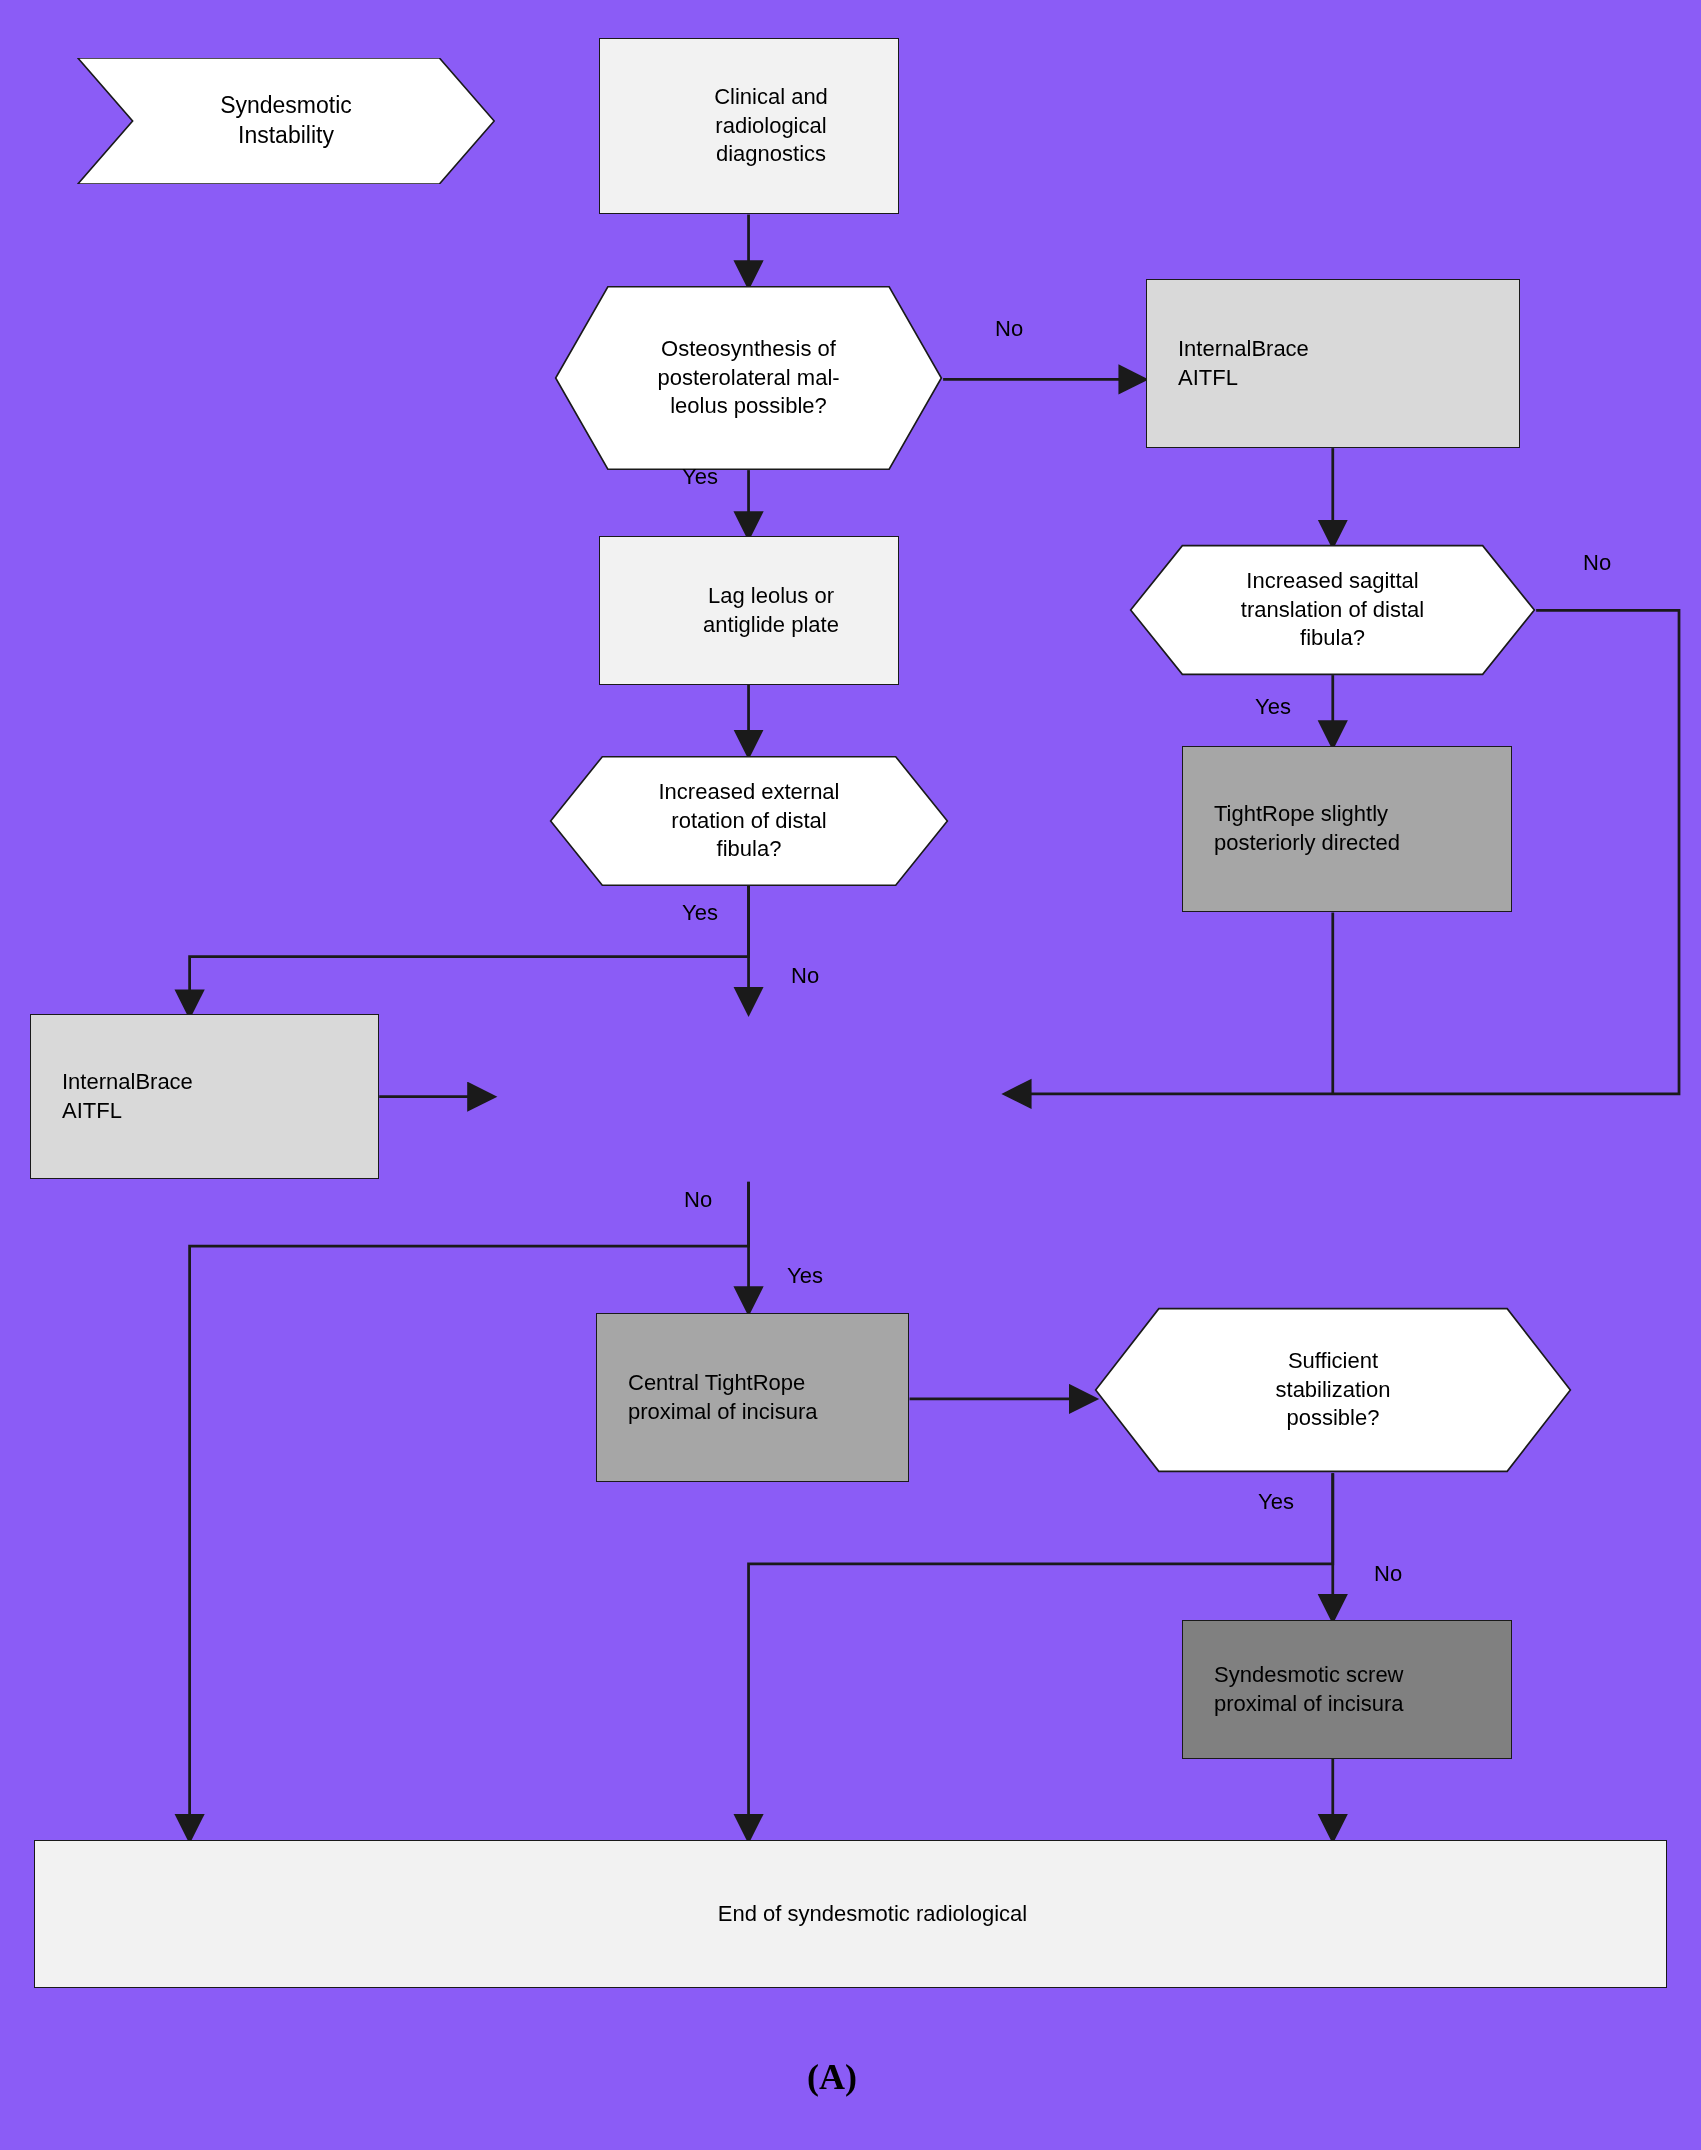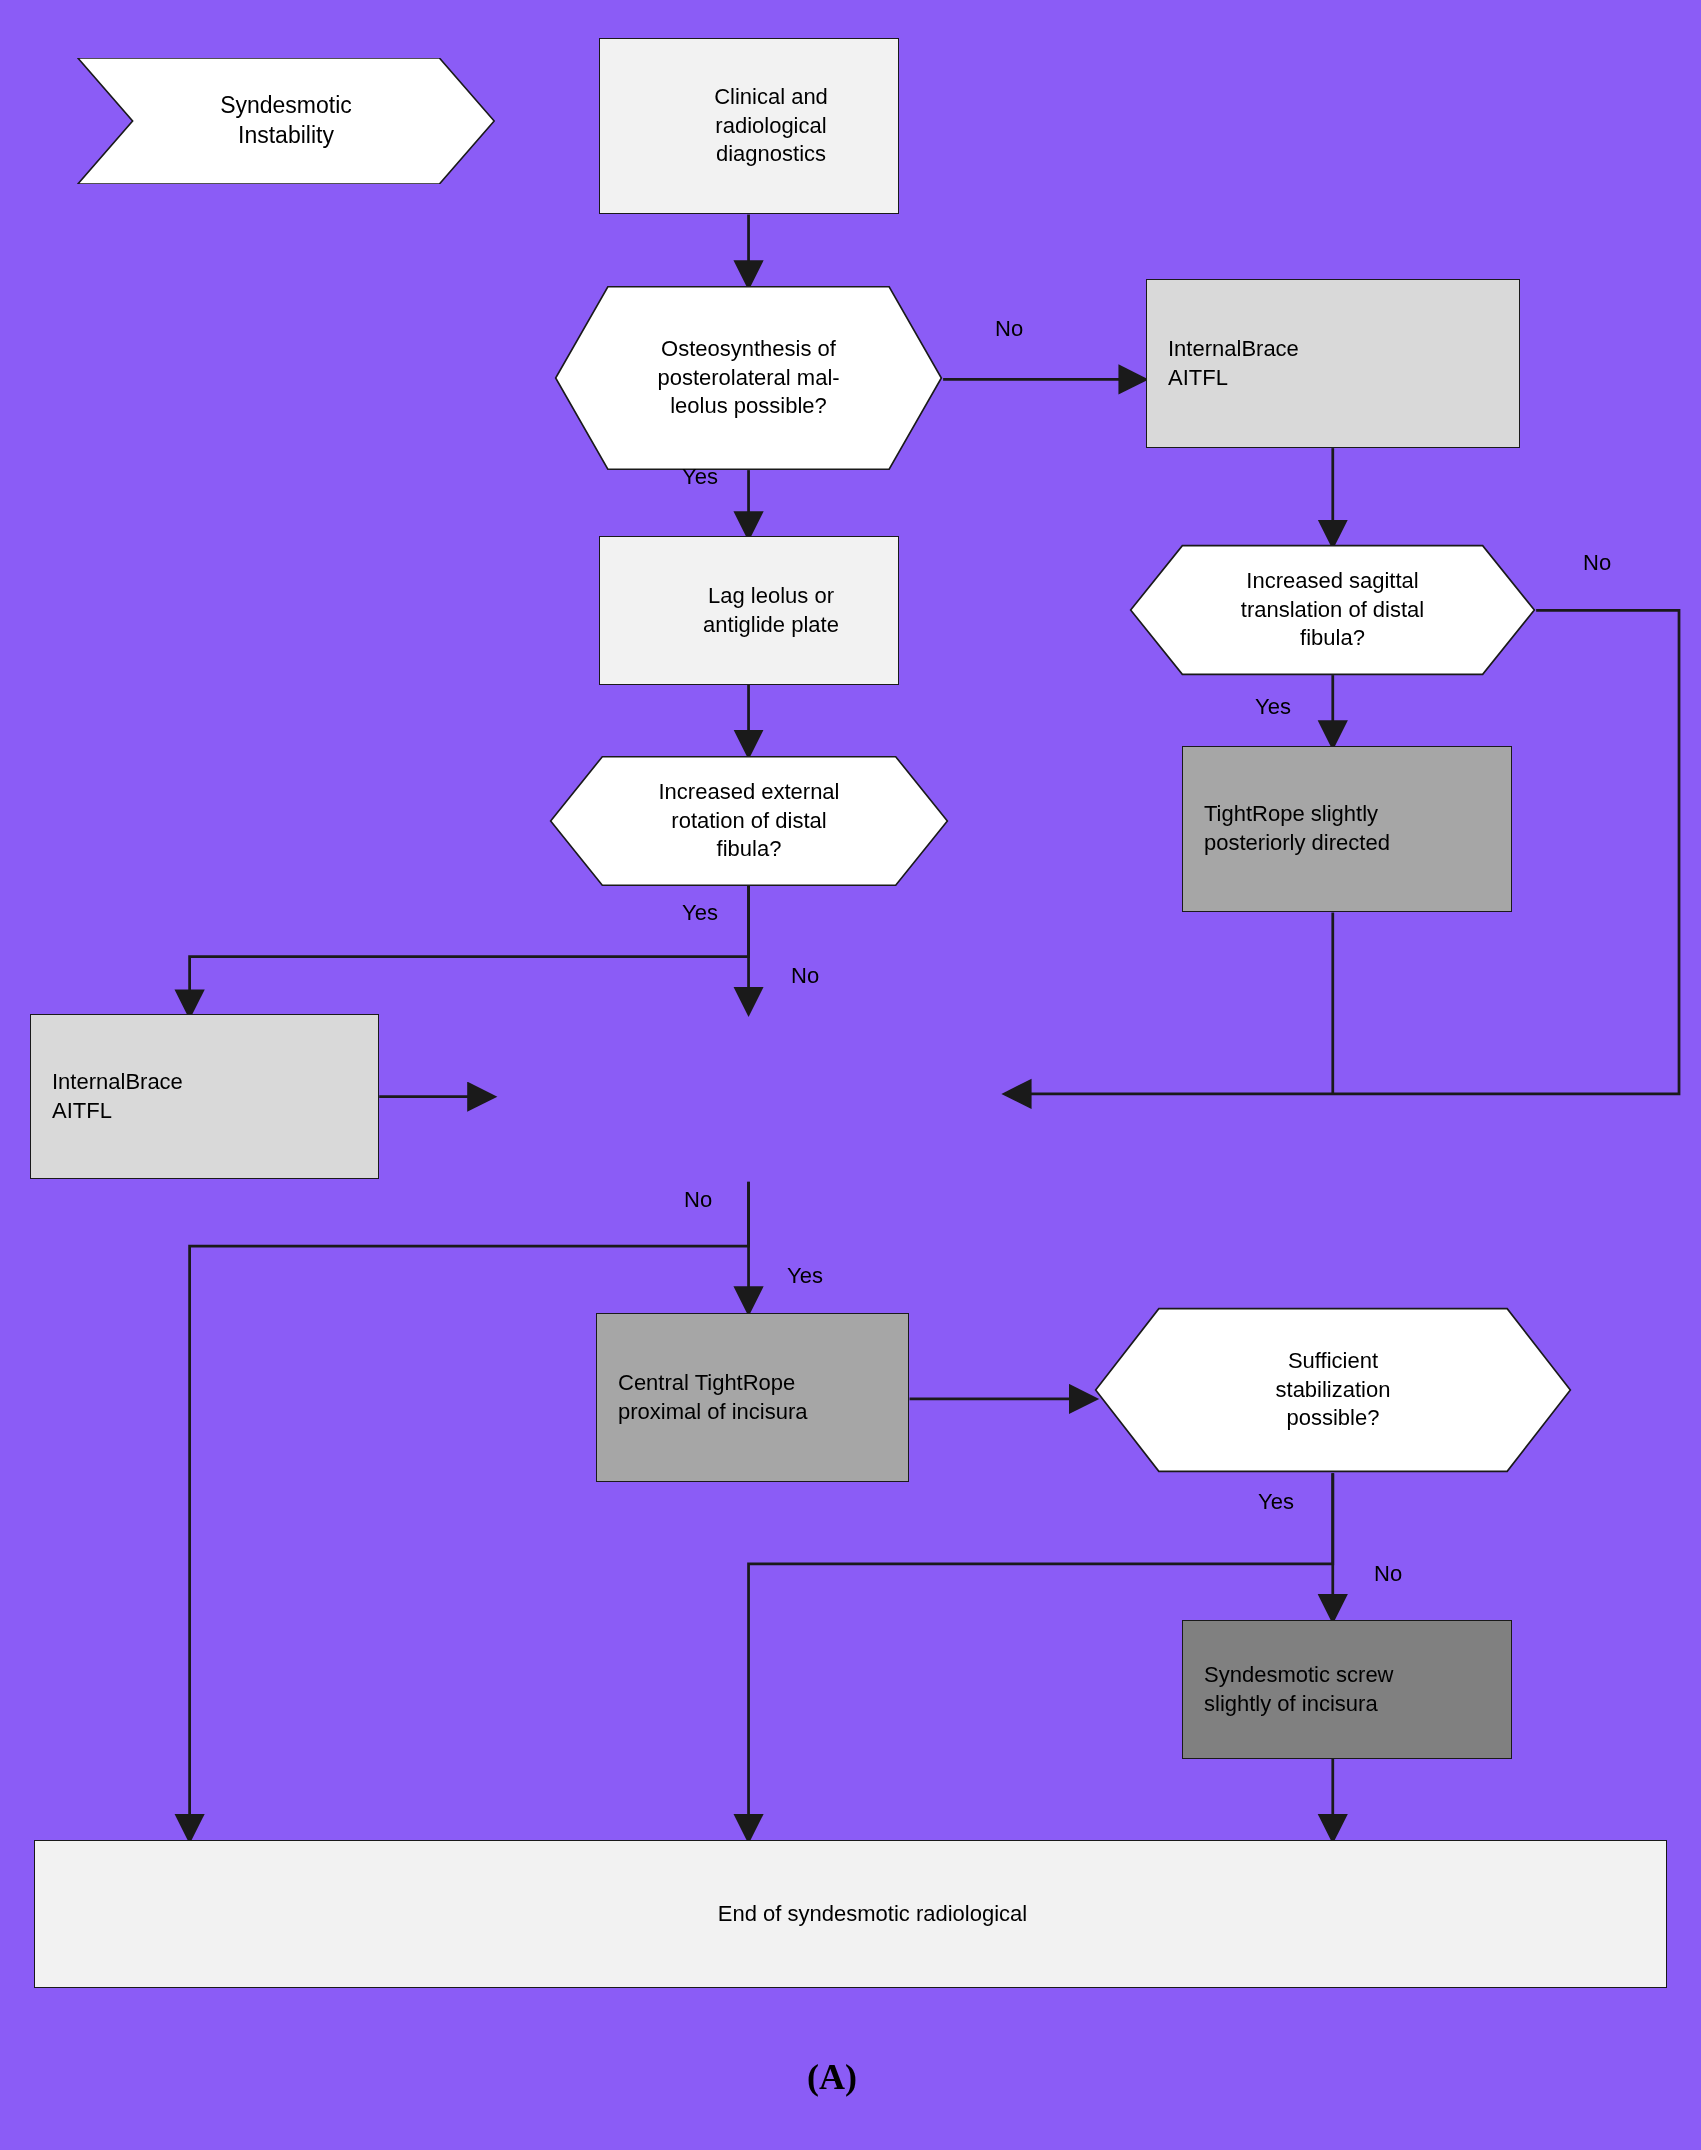--- a/index.html
+++ b/index.html
@@ -28,21 +28,21 @@
   }
   .rect{
     border:1.6px solid #1a1a1a;
   }
   .rect.center{ justify-content:center; text-align:center; }
   .rect.left{ justify-content:flex-start; text-align:left; }
   .fill-light  { background:#f2f2f2;padding-left:44px; }
   .fill-gray   { background:#d9d9d9; }
   .fill-mid    { background:#a6a6a6; }
   .node .txt{ width:100%; display:block; }
-  .rect.left .txt{ padding-left:21px; }
+  .rect.left .txt{ padding-left:31px; }
   .hexwrap{
     position:absolute;
     z-index:3;
   }
   .hexwrap svg{ position:absolute; left:0; top:0; }
   .hexwrap .hextext{
     position:absolute;
     left:0; top:0;
     width:100%; height:100%;
     display:flex;
@@ -220,21 +220,21 @@
     </svg>
     <div class="hextext fs-sm">
       <span style="white-space:pre-line;">Sufficient
 stabilization
 possible?</span>
     </div>
   </div>
 
   <div class="node rect left fs-md" style="left:1182px;top:1620px;width:330px;height:139px;background:#808080;">
     <span class="txt" style="white-space:pre-line;">Syndesmotic screw
-slightly of incisura</span>
+proximal of incisura</span>
   </div>
 
   <div class="node rect center fill-light fs-md" style="left:34px;top:1840px;width:1633px;height:148px;">
     <span class="txt">End of syndesmotic radiological</span>
   </div>
 
   <div class="edgelabel fs-sm" style="left:995px;top:316px;">No</div>
 
   <div class="edgelabel fs-sm" style="left:682px;top:464px;">Yes</div>
 

